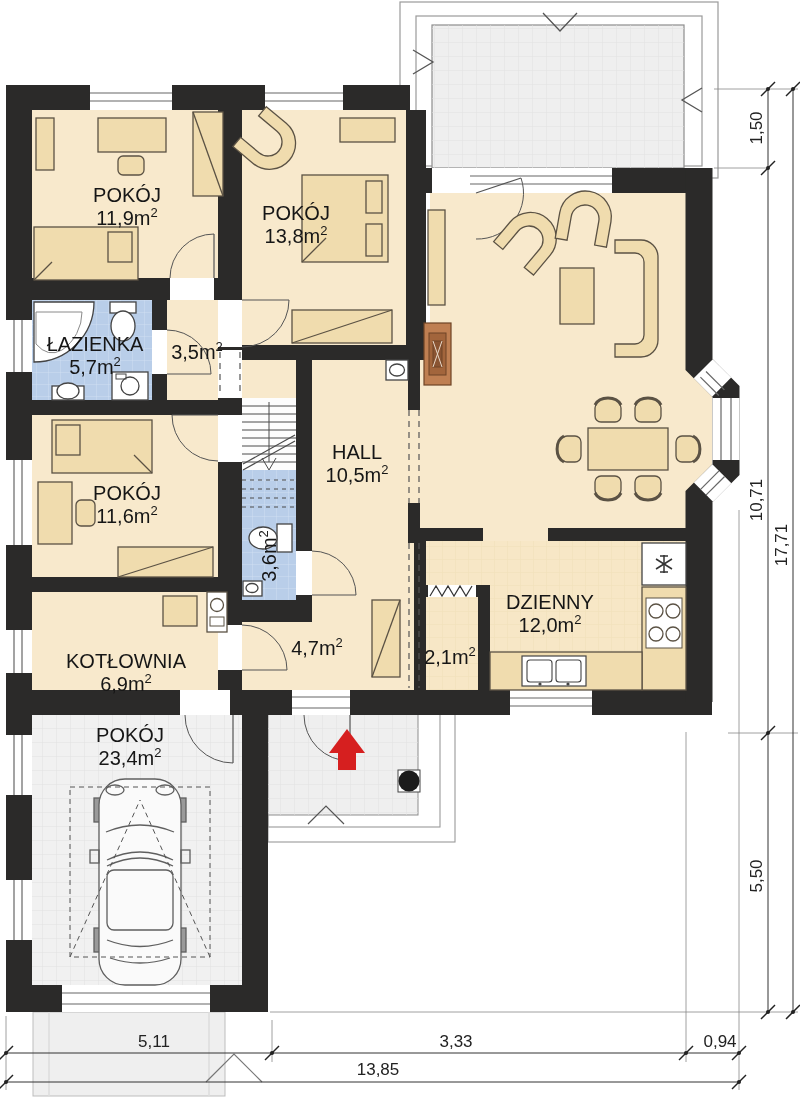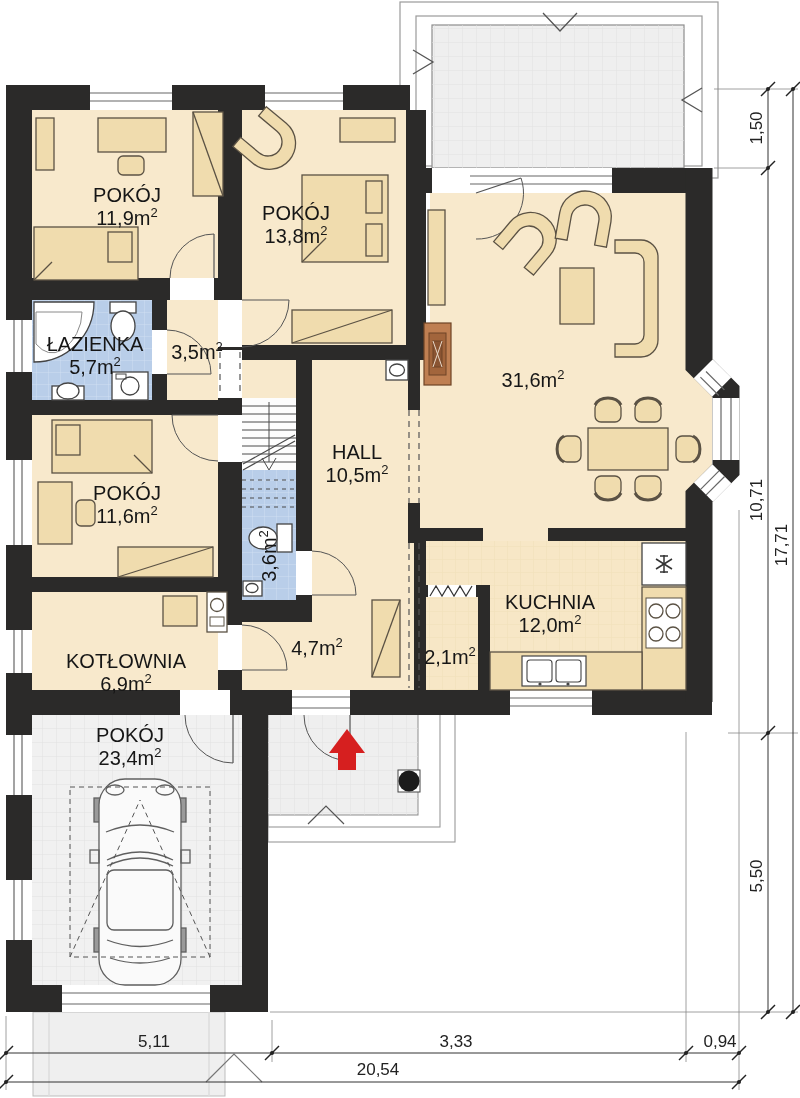--- a/index.html
+++ b/index.html
@@ -446,21 +446,20 @@
     <div>13,8m<sup>2</sup></div>
   </div>
   <div class="lbl" style="left:95px;top:356px">
     <div>ŁAZIENKA</div>
     <div>5,7m<sup>2</sup></div>
   </div>
   <div class="lbl" style="left:197px;top:352px">
     <div>3,5m<sup>2</sup></div>
   </div>
   <div class="lbl" style="left:533px;top:380px">
-    <div>31,6m<sup>2</sup></div>
   </div>
   <div class="lbl" style="left:357px;top:464px">
     <div>HALL</div>
     <div>10,5m<sup>2</sup></div>
   </div>
   <div class="lbl" style="left:127px;top:505px">
     <div>POKÓJ</div>
     <div>11,6m<sup>2</sup></div>
   </div>
   <div class="lbl rot" style="left:269px;top:556px">
@@ -470,33 +469,33 @@
     <div>KOTŁOWNIA</div>
     <div>6,9m<sup>2</sup></div>
   </div>
   <div class="lbl" style="left:317px;top:648px">
     <div>4,7m<sup>2</sup></div>
   </div>
   <div class="lbl" style="left:450px;top:657px">
     <div>2,1m<sup>2</sup></div>
   </div>
   <div class="lbl" style="left:550px;top:614px">
-    <div>KUCHNIA</div>
+    <div>DZIENNY</div>
     <div>12,0m<sup>2</sup></div>
   </div>
   <div class="lbl" style="left:130px;top:747px">
     <div>POKÓJ</div>
     <div>23,4m<sup>2</sup></div>
   </div>
 </div>
 
 <div>
   <div class="dim rot" style="left:757px;top:128px">1,50</div>
   <div class="dim rot" style="left:757px;top:500px">10,71</div>
   <div class="dim rot" style="left:757px;top:876px">5,50</div>
   <div class="dim rot" style="left:782px;top:545px">17,71</div>
   <div class="dim" style="left:154px;top:1042px">5,11</div>
   <div class="dim" style="left:456px;top:1042px">3,33</div>
   <div class="dim" style="left:720px;top:1042px">0,94</div>
-  <div class="dim" style="left:378px;top:1070px">20,54</div>
+  <div class="dim" style="left:378px;top:1070px">13,85</div>
 </div>
 
 </div>
 
 </body></html>

